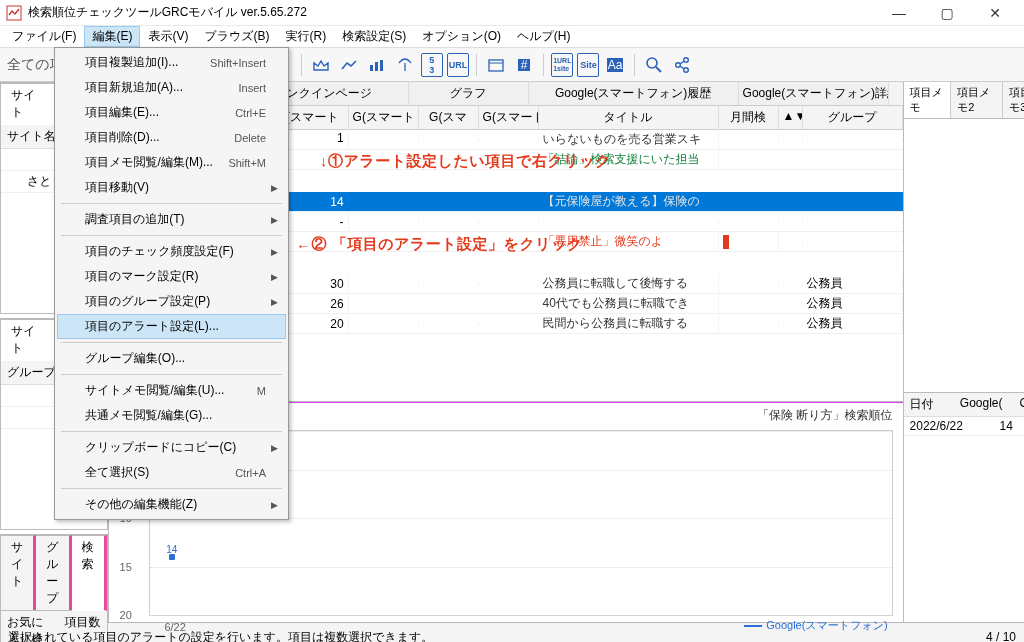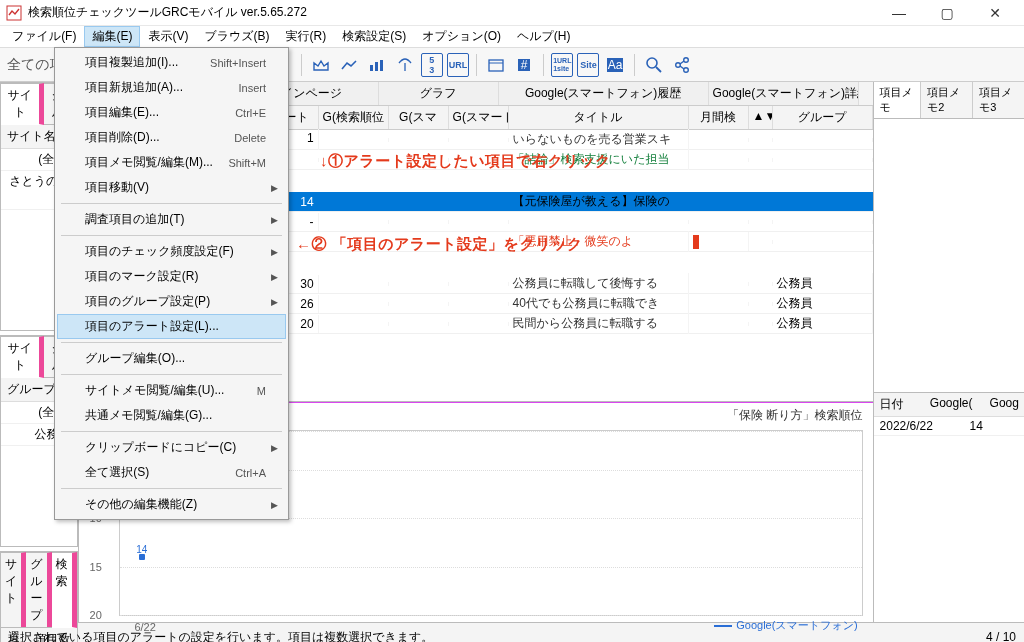--- a/index.html
+++ b/index.html
@@ -18,21 +18,21 @@
 .toolbar { height: 34px; display: flex; align-items: center; padding: 0 6px; background: #f7f7f7; border-bottom: 1px solid #ccc; gap: 4px; }
 .toolbar .tb { width: 24px; height: 24px; display: inline-flex; align-items: center; justify-content: center; font-size: 14px; color: #2a62b8; border: 1px solid transparent; cursor: default; }
 .toolbar .tb.orange { color: #e28a1c; font-weight: bold; font-size: 11px; }
 .toolbar .tb.box { border: 1.5px solid #2a62b8; border-radius: 2px; font-size: 9px; color: #2a62b8; font-weight: bold; padding: 1px; width: auto; min-width: 22px; }
 .toolbar .sep { width: 1px; height: 22px; background: #ccc; margin: 0 3px; }
 
 .workarea { display: flex; height: calc(642px - 26px - 22px - 34px - 20px); }
 .leftcol { width: 160px; display: flex; flex-direction: column; border-right: 1px solid #bbb; }
 .panel { border: 1px solid #bbb; background: #fff; margin: 0; }
 .tabs { display: flex; border-bottom: 1px solid #bbb; background: #f4f4f4; }
-.tabs .tab { padding: 3px 4px; background: #f4f4f4; border-right: 5px solid #ec4899; cursor: default; border-top: 1px solid #bbb; text-align: center; }
+.tabs .tab { padding: 3px 10px; background: #f4f4f4; border-right: 3px solid #ec4899; cursor: default; border-top: 1px solid #bbb; }
 .tabs .tab.active { background: #fff; border-bottom: 1px solid #fff; margin-bottom: -1px; }
 .listhead { background: #f4f4f4; border-bottom: 1px solid #ddd; padding: 3px 6px; font-size: 12px; display: flex; }
 .listhead span { flex: 1; }
 .listrow { padding: 2px 6px; border-bottom: 1px solid #f0f0f0; display: flex; }
 .listrow span:last-child { text-align: right; min-width: 24px; }
 .listrow .lbl { flex: 1; }
 
 .maincol { flex: 1; display: flex; flex-direction: column; position: relative; }
 .tablewrap { flex: 0 0 auto; border-bottom: 1px solid #bbb; overflow: hidden; }
 .gridhead { display: flex; background: #f4f4f4; border-bottom: 1px solid #ccc; font-size: 11px; }
@@ -330,21 +330,21 @@
   <div class="maincol">
     <div class="tablewrap" style="height:320px; position:relative;">
       <div class="gridhead tier1" style="padding-left:130px;">
         <span class="gh" style="width:170px;">ランクインページ</span>
         <span class="gh" style="width:120px;">グラフ</span>
         <span class="gh" style="width:210px;">Google(スマートフォン)履歴</span>
         <span class="gh" style="width:150px;">Google(スマートフォン)詳細</span>
       </div>
       <div class="gridhead" style="padding-left:130px;">
         <span class="gh c-rank">Google(スマート</span>
-        <span class="gh c-g1">G(検索順位</span>
+        <span class="gh c-g1">G(スマート</span>
         <span class="gh c-g2">G(スマ</span>
         <span class="gh c-g3">G(スマートフォン)</span>
         <span class="gh c-title">タイトル</span>
         <span class="gh c-month">月間検</span>
         <span class="gh" style="width:24px;">▲▼</span>
         <span class="gh c-group">グループ</span>
       </div>
       <div id="gridbody" style="padding-left:130px;">
           <div class="gridrow">
             <span class="gc c-rank"><span style="float:left">業</span>1</span>
@@ -365,21 +365,21 @@
             <span class="gc c-month"></span>
             <span class="gc" style="width:24px;"></span>
             <span class="gc c-group"></span>
           </div>
           <div style="height: 22px;"></div>
           <div class="gridrow sel">
             <span class="gc c-rank">14</span>
             <span class="gc c-g1"></span>
             <span class="gc c-g2"></span>
             <span class="gc c-g3"></span>
-            <span class="gc c-title" style="color:#000000">【元保険屋が教える】保険の</span>
+            <span class="gc c-title" style="color:#e5e5e5">【元保険屋が教える】保険の</span>
             <span class="gc c-month"></span>
             <span class="gc" style="width:24px;"></span>
             <span class="gc c-group"></span>
           </div>
           <div class="gridrow">
             <span class="gc c-rank">-</span>
             <span class="gc c-g1"></span>
             <span class="gc c-g2"></span>
             <span class="gc c-g3"></span>
             <span class="gc c-title" style="color:#333"></span>

